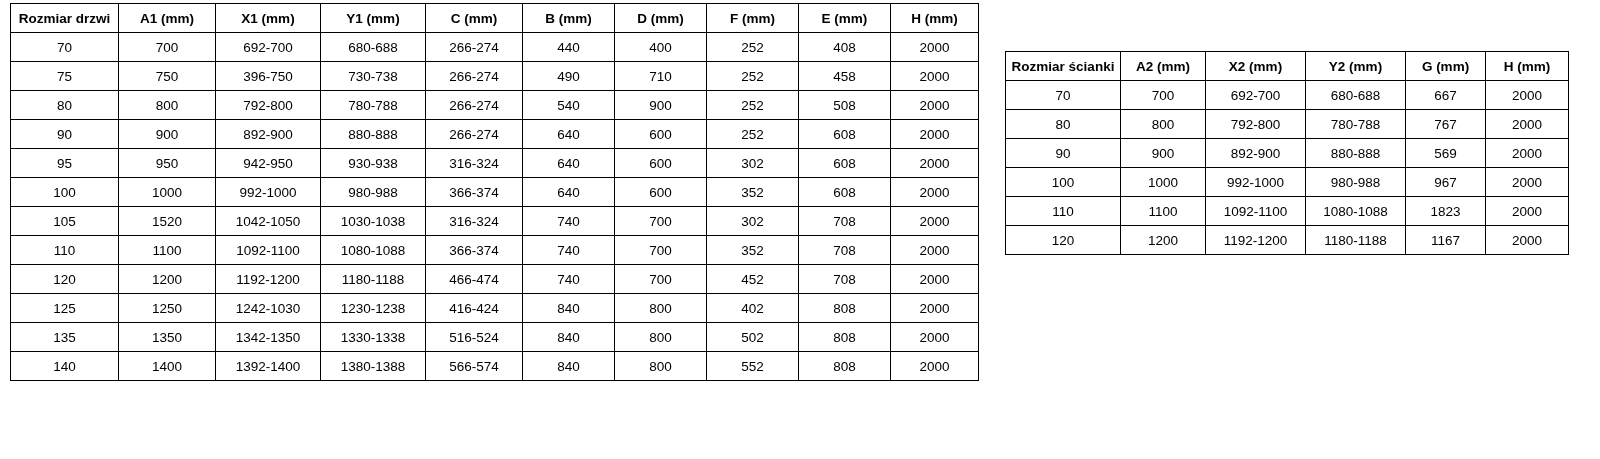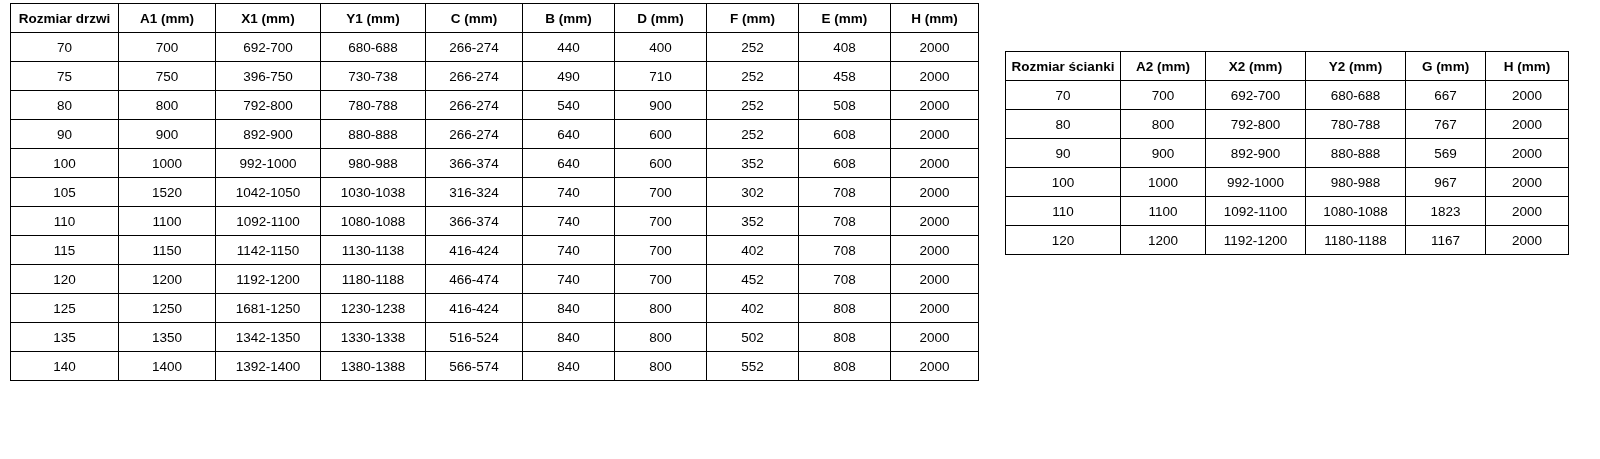--- a/index.html
+++ b/index.html
@@ -153,20 +153,32 @@
             <td>892-900</td>
             <td>880-888</td>
             <td>266-274</td>
             <td>640</td>
             <td>600</td>
             <td>252</td>
             <td>608</td>
             <td>2000</td>
           </tr>
           <tr>
+            <td>95</td>
+            <td>950</td>
+            <td>942-950</td>
+            <td>930-938</td>
+            <td>316-324</td>
+            <td>640</td>
+            <td>600</td>
+            <td>302</td>
+            <td>608</td>
+            <td>2000</td>
+          </tr>
+          <tr>
             <td>100</td>
             <td>1000</td>
             <td>992-1000</td>
             <td>980-988</td>
             <td>366-374</td>
             <td>640</td>
             <td>600</td>
             <td>352</td>
             <td>608</td>
             <td>2000</td>
@@ -189,47 +201,35 @@
             <td>1092-1100</td>
             <td>1080-1088</td>
             <td>366-374</td>
             <td>740</td>
             <td>700</td>
             <td>352</td>
             <td>708</td>
             <td>2000</td>
           </tr>
           <tr>
-            <td>115</td>
-            <td>1150</td>
-            <td>1142-1150</td>
-            <td>1130-1138</td>
-            <td>416-424</td>
-            <td>740</td>
-            <td>700</td>
-            <td>402</td>
-            <td>708</td>
-            <td>2000</td>
-          </tr>
-          <tr>
             <td>120</td>
             <td>1200</td>
             <td>1192-1200</td>
             <td>1180-1188</td>
             <td>466-474</td>
             <td>740</td>
             <td>700</td>
             <td>452</td>
             <td>708</td>
             <td>2000</td>
           </tr>
           <tr>
             <td>125</td>
             <td>1250</td>
-            <td>1681-1250</td>
+            <td>1242-1030</td>
             <td>1230-1238</td>
             <td>416-424</td>
             <td>840</td>
             <td>800</td>
             <td>402</td>
             <td>808</td>
             <td>2000</td>
           </tr>
           <tr>
             <td>135</td>

